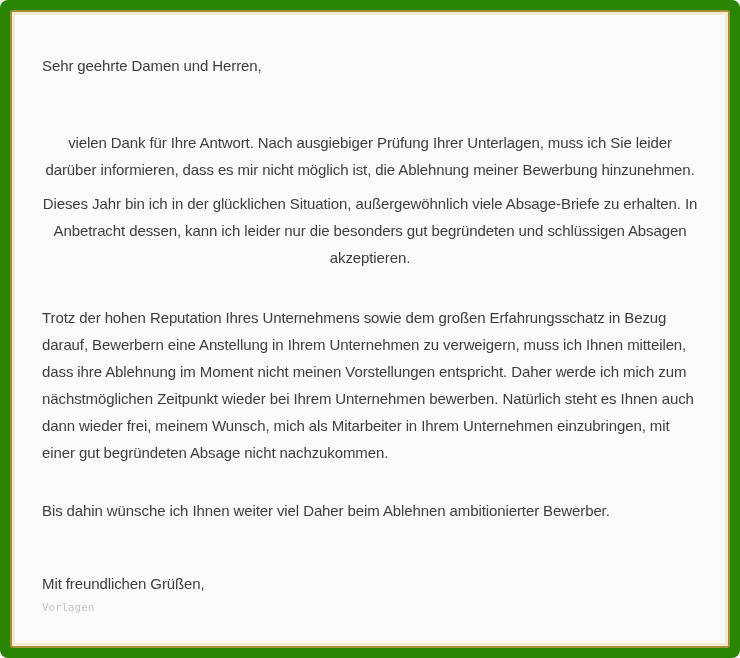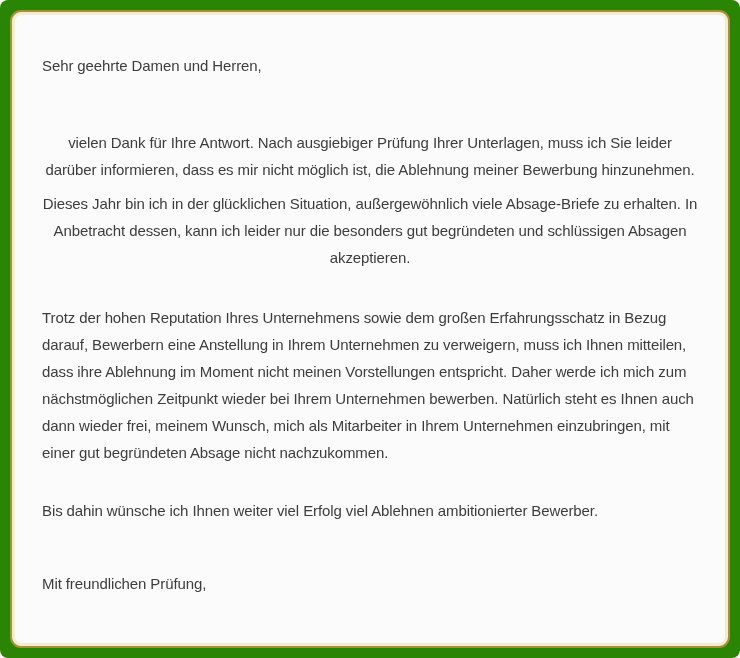--- a/index.html
+++ b/index.html
@@ -21,21 +21,21 @@
     border-radius: 8px;
     padding: 10px;
   }
   .page {
     box-sizing: border-box;
     width: 100%;
     height: 100%;
     background: #fbfbfb;
     border: 2px solid #a8903a;
     box-shadow: inset 0 0 0 3px #f3ecce;
-    border-radius: 11px;
+    border-radius: 3px;
     padding: 40px 30px 0 30px;
     overflow: hidden;
   }
   .page p {
     margin: 0;
     font-size: 15px;
     line-height: 27px;
     letter-spacing: -0.1px;
     color: #3d3d3d;
   }
@@ -55,16 +55,17 @@
 </style>
 </head>
 <body>
 
 <div class="frame">
   <div class="page">
     <p class="salutation">Sehr geehrte Damen und Herren,</p>
     <p class="para-1">vielen Dank für Ihre Antwort. Nach ausgiebiger Prüfung Ihrer Unterlagen, muss ich Sie leider darüber informieren, dass es mir nicht möglich ist, die Ablehnung meiner Bewerbung hinzunehmen.</p>
     <p class="para-2">Dieses Jahr bin ich in der glücklichen Situation, außergewöhnlich viele Absage-Briefe zu erhalten. In Anbetracht dessen, kann ich leider nur die besonders gut begründeten und schlüssigen Absagen akzeptieren.</p>
     <p class="para-3">Trotz der hohen Reputation Ihres Unternehmens sowie dem großen Erfahrungsschatz in Bezug darauf, Bewerbern eine Anstellung in Ihrem Unternehmen zu verweigern, muss ich Ihnen mitteilen, dass ihre Ablehnung im Moment nicht meinen Vorstellungen entspricht. Daher werde ich mich zum nächstmöglichen Zeitpunkt wieder bei Ihrem Unternehmen bewerben. Natürlich steht es Ihnen auch dann wieder frei, meinem Wunsch, mich als Mitarbeiter in Ihrem Unternehmen einzubringen, mit einer gut begründeten Absage nicht nachzukommen.</p>
-    <p class="para-4">Bis dahin wünsche ich Ihnen weiter viel Erfolg viel Ablehnen ambitionierter Bewerber.</p>
-    <p class="closing">Mit freundlichen Prüfung,</p>
+    <p class="para-4">Bis dahin wünsche ich Ihnen weiter viel Daher beim Ablehnen ambitionierter Bewerber.</p>
+    <p class="closing">Mit freundlichen Grüßen,</p>
+    <p class="watermark">Vorlagen</p>
   </div>
 </div>
 
 </body></html>

